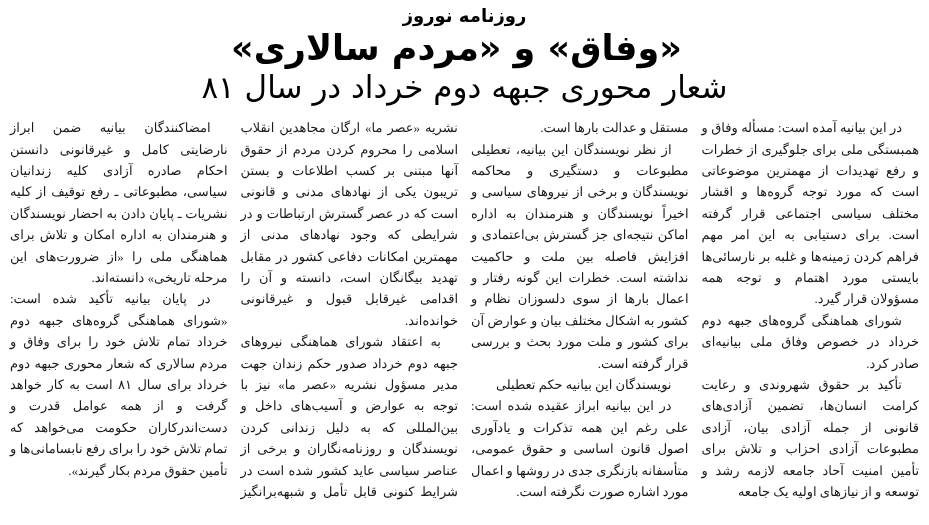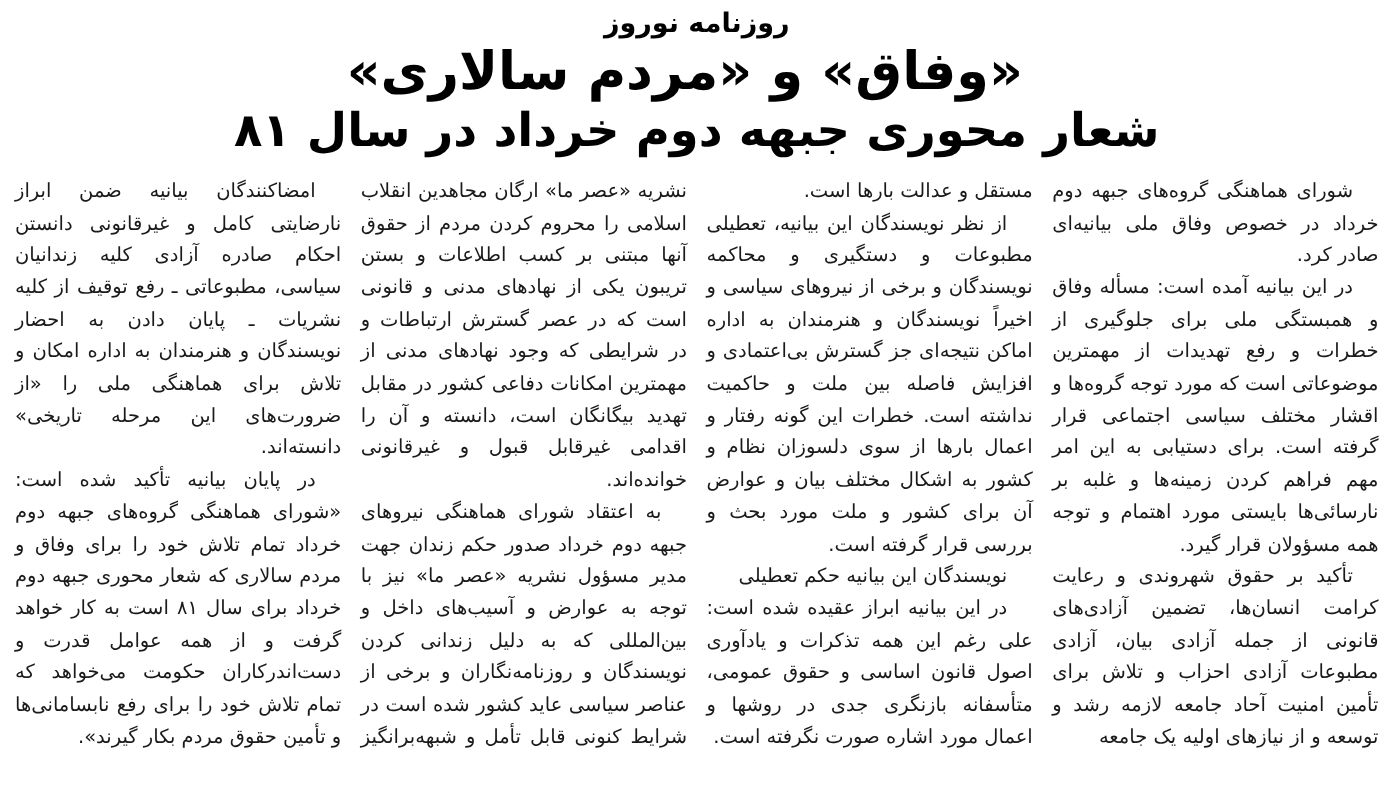--- a/index.html
+++ b/index.html
@@ -22,57 +22,58 @@
     margin: 1px 16px 0 0;
     font-size: 35px;
     font-weight: bold;
     color: #000000;
     line-height: 1.1;
     letter-spacing: -1px;
   }
   .subheadline {
     margin: 3px 0 0 0;
     font-size: 31px;
-    font-weight: bold;
+    font-weight: normal;
     color: #000000;
     line-height: 1.1;
     letter-spacing: -1px;
   }
   .columns {
     display: flex;
     flex-direction: row;
     gap: 13px;
     padding: 0 10px;
     margin-top: 13px;
     height: 388px;
     overflow: hidden;
   }
   .column {
     flex: 1 1 0;
     min-width: 0;
     font-size: 13px;
     line-height: 21.4px;
     text-align: justify;
+    font-family: Liberation Serif, serif;
   }
   .para { margin: 0; text-indent: 17px; }
   .para.cont { text-indent: 0; }
 </style>
 </head>
 <body>
 
 <header class="masthead">
   <div class="kicker">روزنامه نوروز</div>
   <h1 class="headline">«وفاق» و «مردم سالاری»</h1>
   <h2 class="subheadline">شعار محوری جبهه دوم خرداد در سال ۸۱</h2>
 </header>
 
 <main class="columns">
   <section class="column">
+      <p class="para">در این بیانیه آمده است: مسأله وفاق و همبستگی ملی برای جلوگیری از خطرات و رفع تهدیدات از مهمترین موضوعاتی است که مورد توجه گروه‌ها و اقشار مختلف سیاسی اجتماعی قرار گرفته است. برای دستیابی به این امر مهم فراهم کردن زمینه‌ها و غلبه بر نارسائی‌ها بایستی مورد اهتمام و توجه همه مسؤولان قرار گیرد.</p>
       <p class="para">شورای هماهنگی گروه‌های جبهه دوم خرداد در خصوص وفاق ملی بیانیه‌ای صادر کرد.</p>
-      <p class="para">در این بیانیه آمده است: مسأله وفاق و همبستگی ملی برای جلوگیری از خطرات و رفع تهدیدات از مهمترین موضوعاتی است که مورد توجه گروه‌ها و اقشار مختلف سیاسی اجتماعی قرار گرفته است. برای دستیابی به این امر مهم فراهم کردن زمینه‌ها و غلبه بر نارسائی‌ها بایستی مورد اهتمام و توجه همه مسؤولان قرار گیرد.</p>
       <p class="para">تأکید بر حقوق شهروندی و رعایت کرامت انسان‌ها، تضمین آزادی‌های قانونی از جمله آزادی بیان، آزادی مطبوعات آزادی احزاب و تلاش برای تأمین امنیت آحاد جامعه لازمه رشد و توسعه و از نیازهای اولیه یک جامعه</p>
     </section>
   <section class="column">
       <p class="para cont">مستقل و عدالت بارها است.</p>
       <p class="para">از نظر نویسندگان این بیانیه، تعطیلی مطبوعات و دستگیری و محاکمه نویسندگان و برخی از نیروهای سیاسی و اخیراً نویسندگان و هنرمندان به اداره اماکن نتیجه‌ای جز گسترش بی‌اعتمادی و افزایش فاصله بین ملت و حاکمیت نداشته است. خطرات این گونه رفتار و اعمال بارها از سوی دلسوزان نظام و کشور به اشکال مختلف بیان و عوارض آن برای کشور و ملت مورد بحث و بررسی قرار گرفته است.</p>
       <p class="para">نویسندگان این بیانیه حکم تعطیلی</p>
       <p class="para">در این بیانیه ابراز عقیده شده است: علی رغم این همه تذکرات و یادآوری اصول قانون اساسی و حقوق عمومی، متأسفانه بازنگری جدی در روشها و اعمال مورد اشاره صورت نگرفته است.</p>
     </section>
   <section class="column">
       <p class="para cont">نشریه «عصر ما» ارگان مجاهدین انقلاب اسلامی را محروم کردن مردم از حقوق آنها مبتنی بر کسب اطلاعات و بستن تریبون یکی از نهادهای مدنی و قانونی است که در عصر گسترش ارتباطات و در شرایطی که وجود نهادهای مدنی از مهمترین امکانات دفاعی کشور در مقابل تهدید بیگانگان است، دانسته و آن را اقدامی غیرقابل قبول و غیرقانونی خوانده‌اند.</p>

